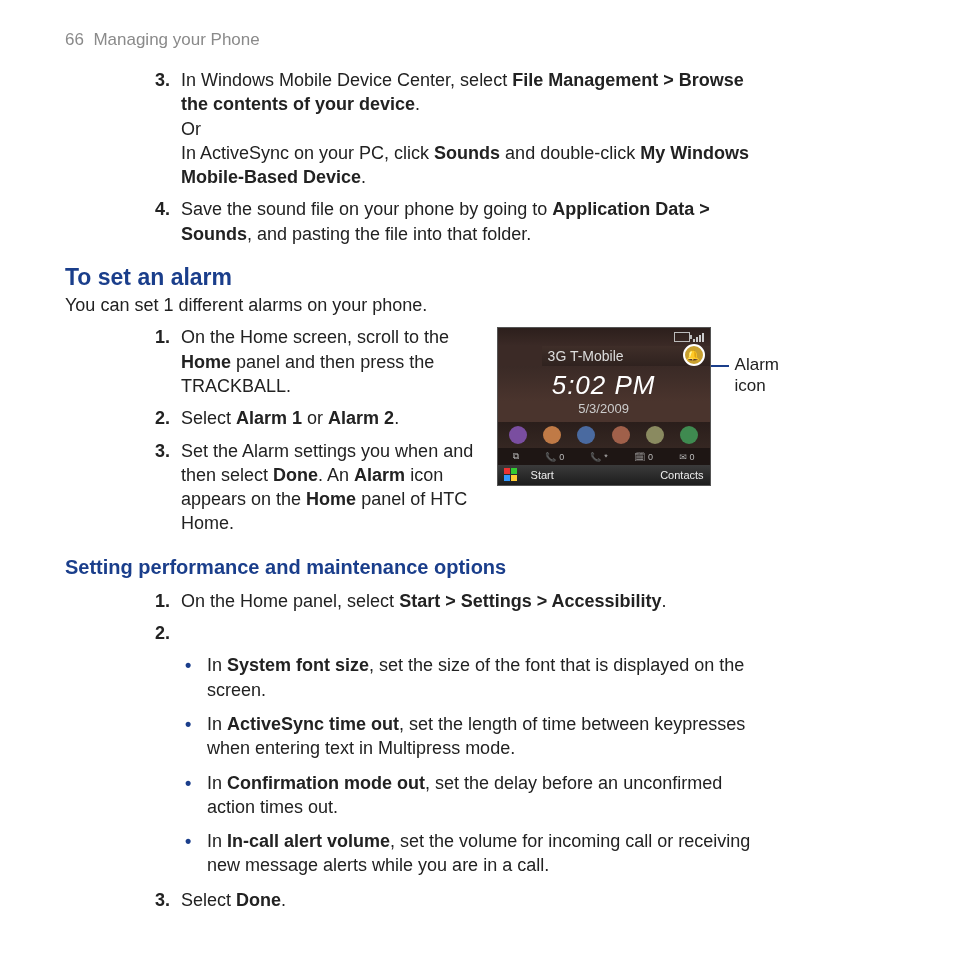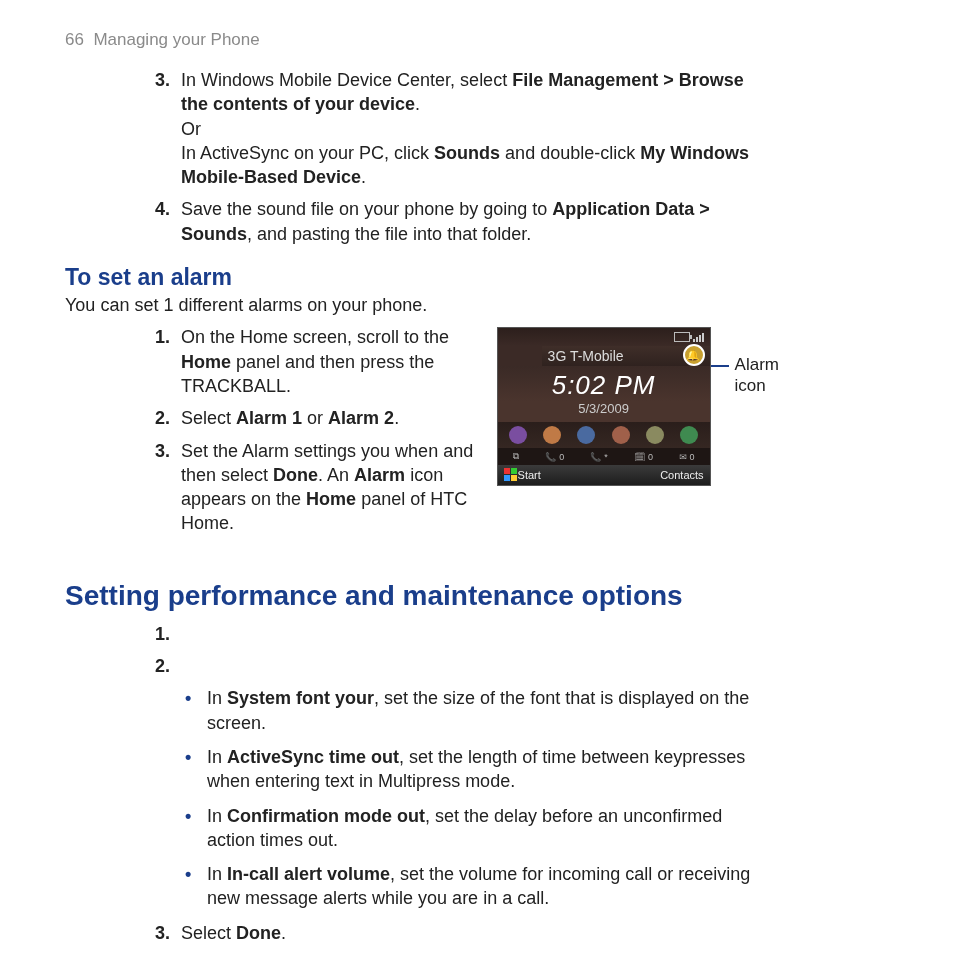--- a/index.html
+++ b/index.html
@@ -44,22 +44,22 @@
   }
   .body-text {
     font-size: 18px;
     color: #222;
     line-height: 1.35;
     margin: 0 10px 8px 0;
   }
   .h2 {
     color: #1a3e8b;
     font-weight: 700;
-    font-size: 28px;
-    margin: 36px 0 10px 0;
+    font-size: 20px;
+    margin: 12px 0 10px 0;
   }
   .bullet-list {
     margin-left: 30px;
   }
   .bullet-item {
     display: flex;
     font-size: 18px;
     line-height: 1.35;
     color: #222;
     margin-bottom: 10px;
@@ -251,21 +251,21 @@
           <span class="ava" style="background:#3f8a50"></span>
         </div>
         <div class="phone-status">
           <span>⧉</span>
           <span>📞 <span>0</span></span>
           <span>📞 <span>*</span></span>
           <span>🗓 <span>0</span></span>
           <span>✉ <span>0</span></span>
         </div>
         <div class="phone-soft">
-          <span style="display:flex;align-items:center;gap:0;">
+          <span style="display:flex;align-items:center;gap:13px;">
             <span class="winflag">
               <span style="background:#e33;left:0;top:0"></span>
                 <span style="background:#3c3;left:7px;top:0"></span>
               <span style="background:#39f;left:0;top:7px"></span>
                 <span style="background:#fc3;left:7px;top:7px"></span>
             </span>
             <span>Start</span>
           </span>
           <span>Contacts</span>
         </div>
@@ -278,29 +278,30 @@
         </div>
       </div>
     </div>
   </div>
 
   <div class="h2">Setting performance and maintenance options</div>
 
   <div class="num-list">
     <div class="num-item">
       <div class="num">1.</div>
+      <div><span>On the Home panel, select </span><b>Start &gt; Settings &gt; Accessibility</b><span>.</span></div>
     </div>
     <div class="num-item">
       <div class="num">2.</div>
     </div>
 
     <div class="bullet-list">
       <div class="bullet-item">
         <div class="bullet-dot">•</div>
-        <div><span>In </span><b>System font your</b><span>, set the size of the font that is displayed on the screen.</span></div>
+        <div><span>In </span><b>System font size</b><span>, set the size of the font that is displayed on the screen.</span></div>
       </div>
       <div class="bullet-item">
         <div class="bullet-dot">•</div>
         <div><span>In </span><b>ActiveSync time out</b><span>, set the length of time between keypresses when entering text in Multipress mode.</span></div>
       </div>
       <div class="bullet-item">
         <div class="bullet-dot">•</div>
         <div><span>In </span><b>Confirmation mode out</b><span>, set the delay before an unconfirmed action times out.</span></div>
       </div>
       <div class="bullet-item">

